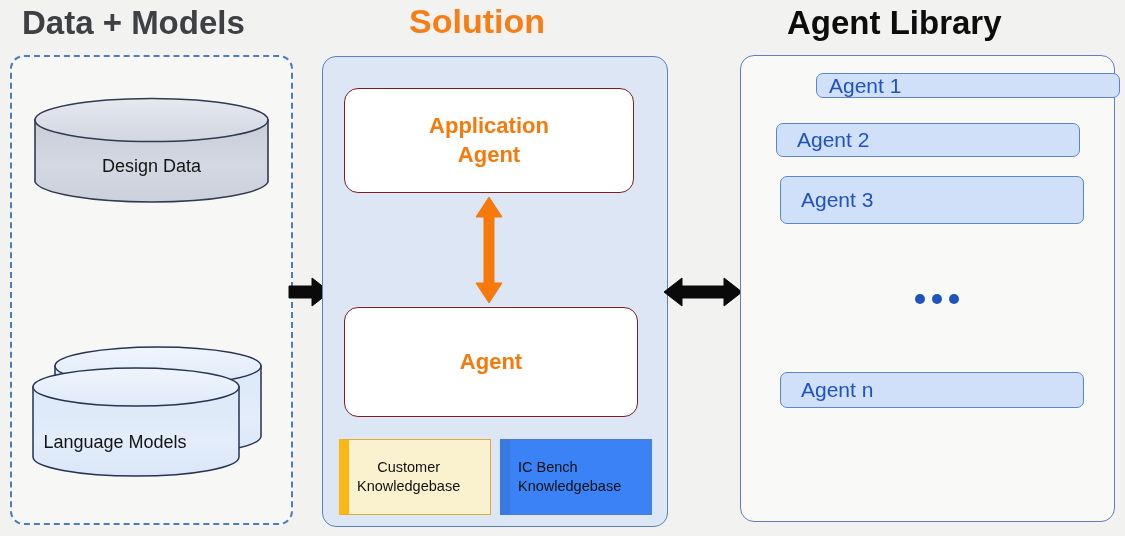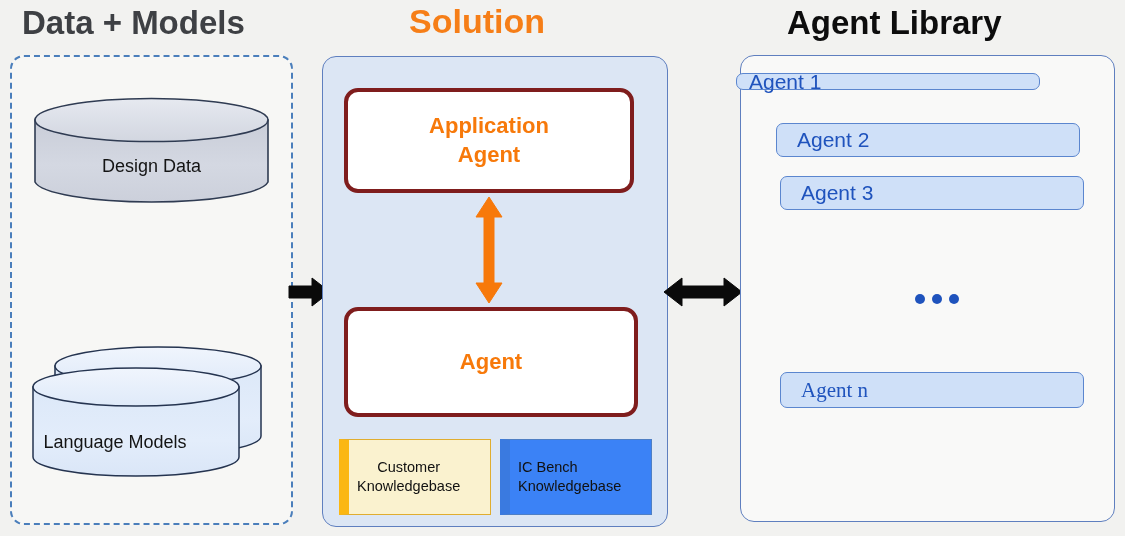--- a/index.html
+++ b/index.html
@@ -93,21 +93,21 @@
     height: 471px;
     background: #dce6f4;
     border: 1.5px solid #5f7fbf;
     border-radius: 14px;
     box-sizing: border-box;
   }
 
   .agent-card {
     position: absolute;
     background: #ffffff;
-    border: 4px solid #7f1d1d;
+    border: 1px solid #7f1d1d;
     border-radius: 14px;
     box-sizing: border-box;
     display: flex;
     align-items: center;
     justify-content: center;
     text-align: center;
     font-weight: bold;
     font-size: 22px;
     line-height: 1.28;
     color: #f7790a;
@@ -193,24 +193,24 @@
     background: #cfe0f8;
     border: 1.3px solid #5b86cf;
     border-radius: 7px;
     box-sizing: border-box;
     display: flex;
     align-items: center;
     padding-left: 20px;
     font-size: 21px;
     color: #1f53bd;
   }
-  #agent-1 { left: 736px; top: 73px;  width: 304px; height: 17px; padding-left: 12px; }
+  #agent-1 { left: 816px; top: 73px;  width: 304px; height: 25px; padding-left: 12px; }
   #agent-2 { left: 776px; top: 123px; width: 304px; height: 34px; }
-  #agent-3 { left: 780px; top: 176px; width: 304px; height: 34px; }
-  #agent-n { left: 780px; top: 372px; width: 304px; height: 36px; font-family: Liberation Serif, serif; }
+  #agent-3 { left: 780px; top: 176px; width: 304px; height: 48px; }
+  #agent-n { left: 780px; top: 372px; width: 304px; height: 36px; }
 
   #agent-ellipsis {
     position: absolute;
     left: 915px;
     top: 292px;
     width: 50px;
     height: 14px;
     display: flex;
     gap: 7px;
     align-items: center;

